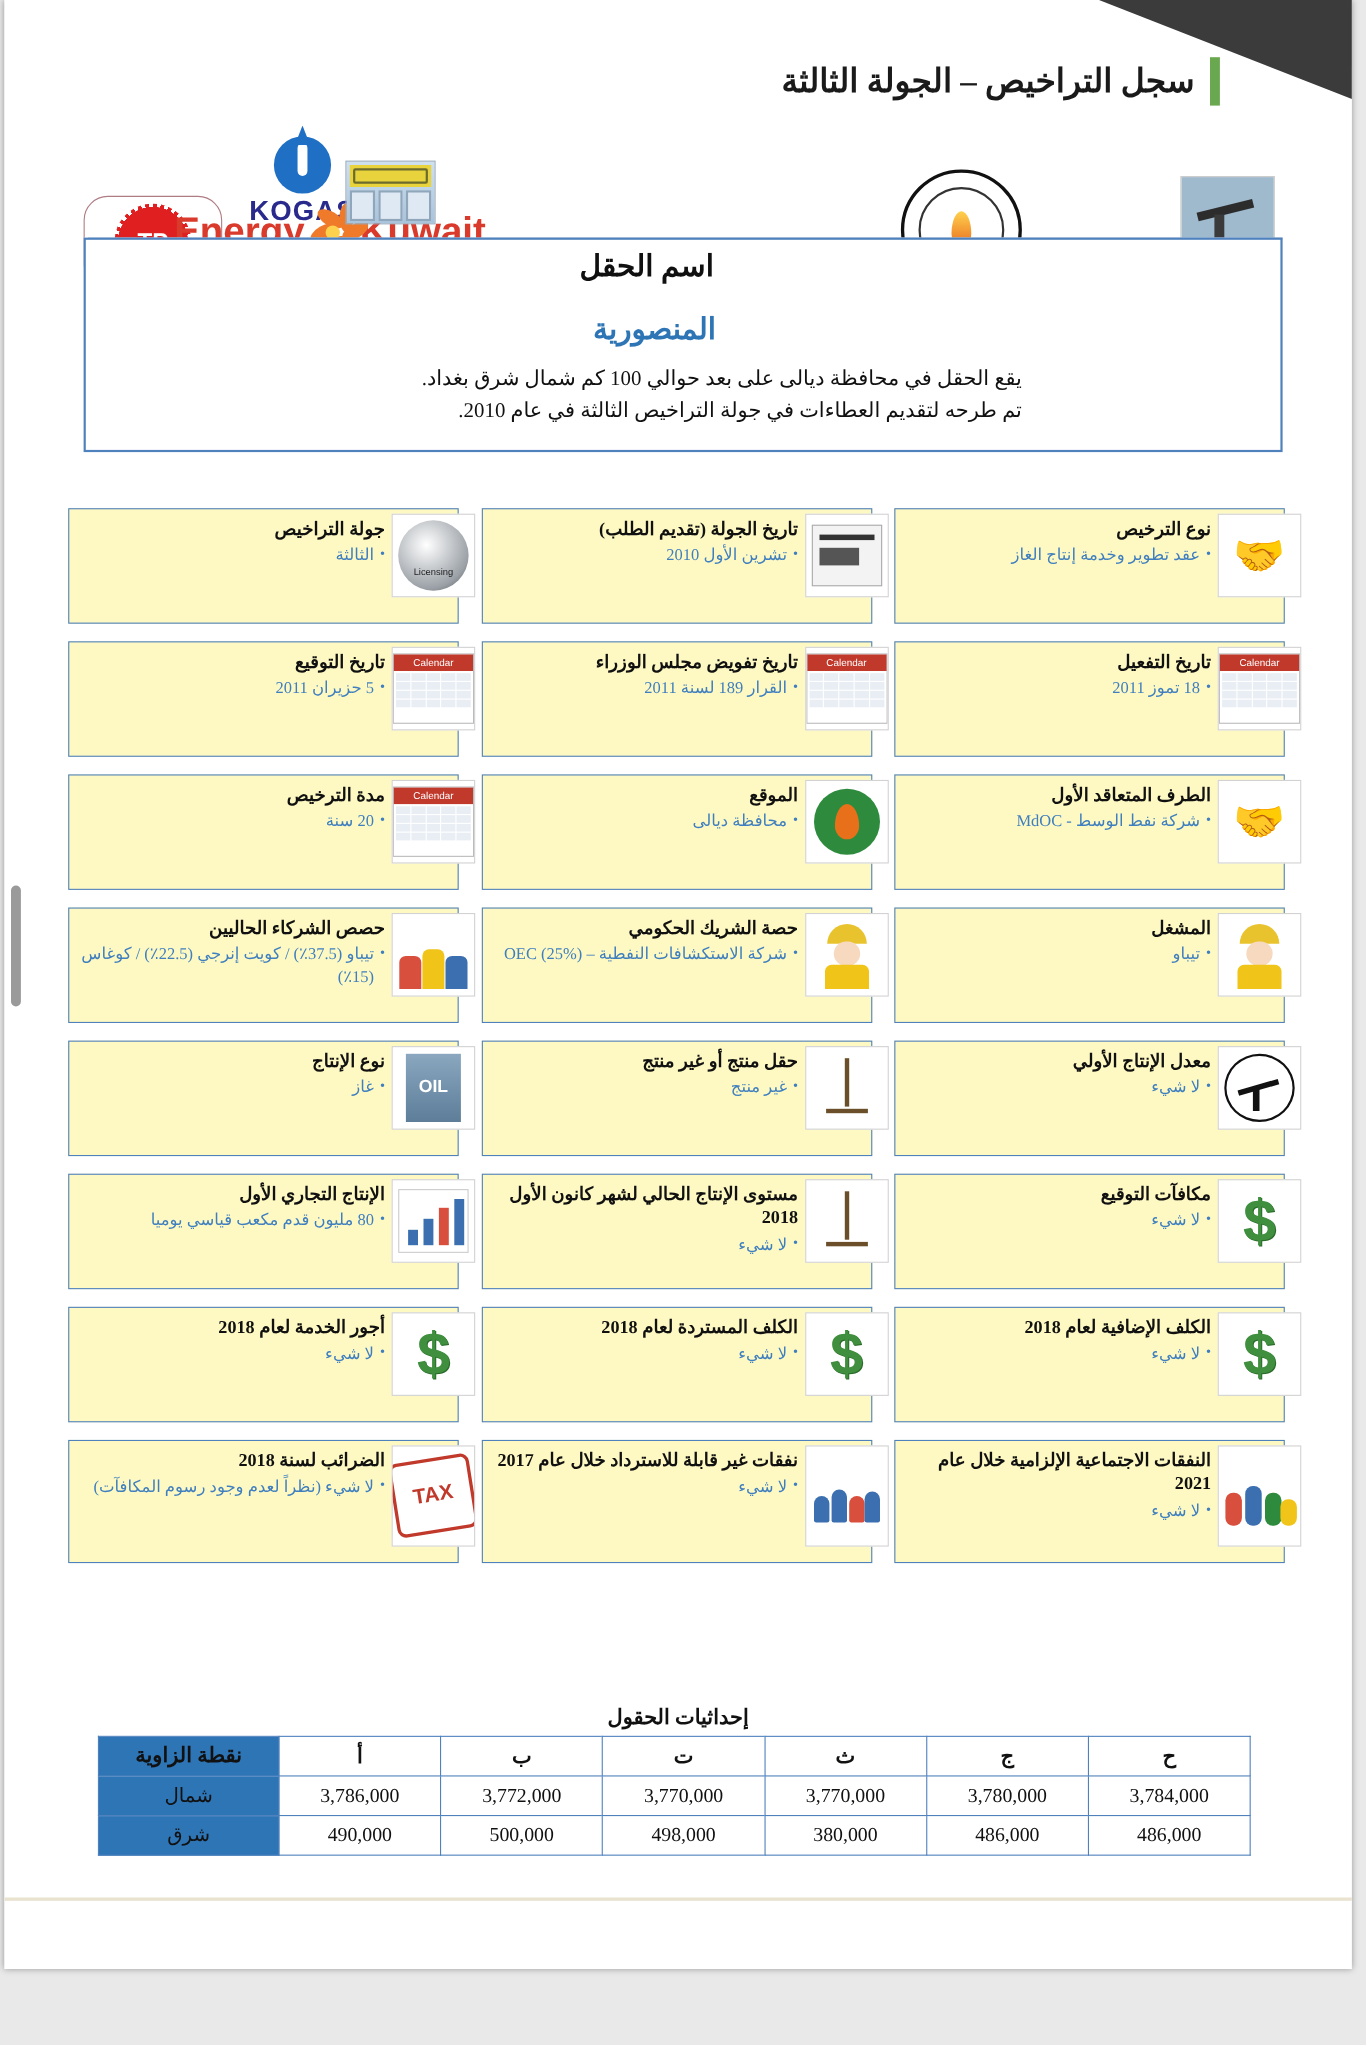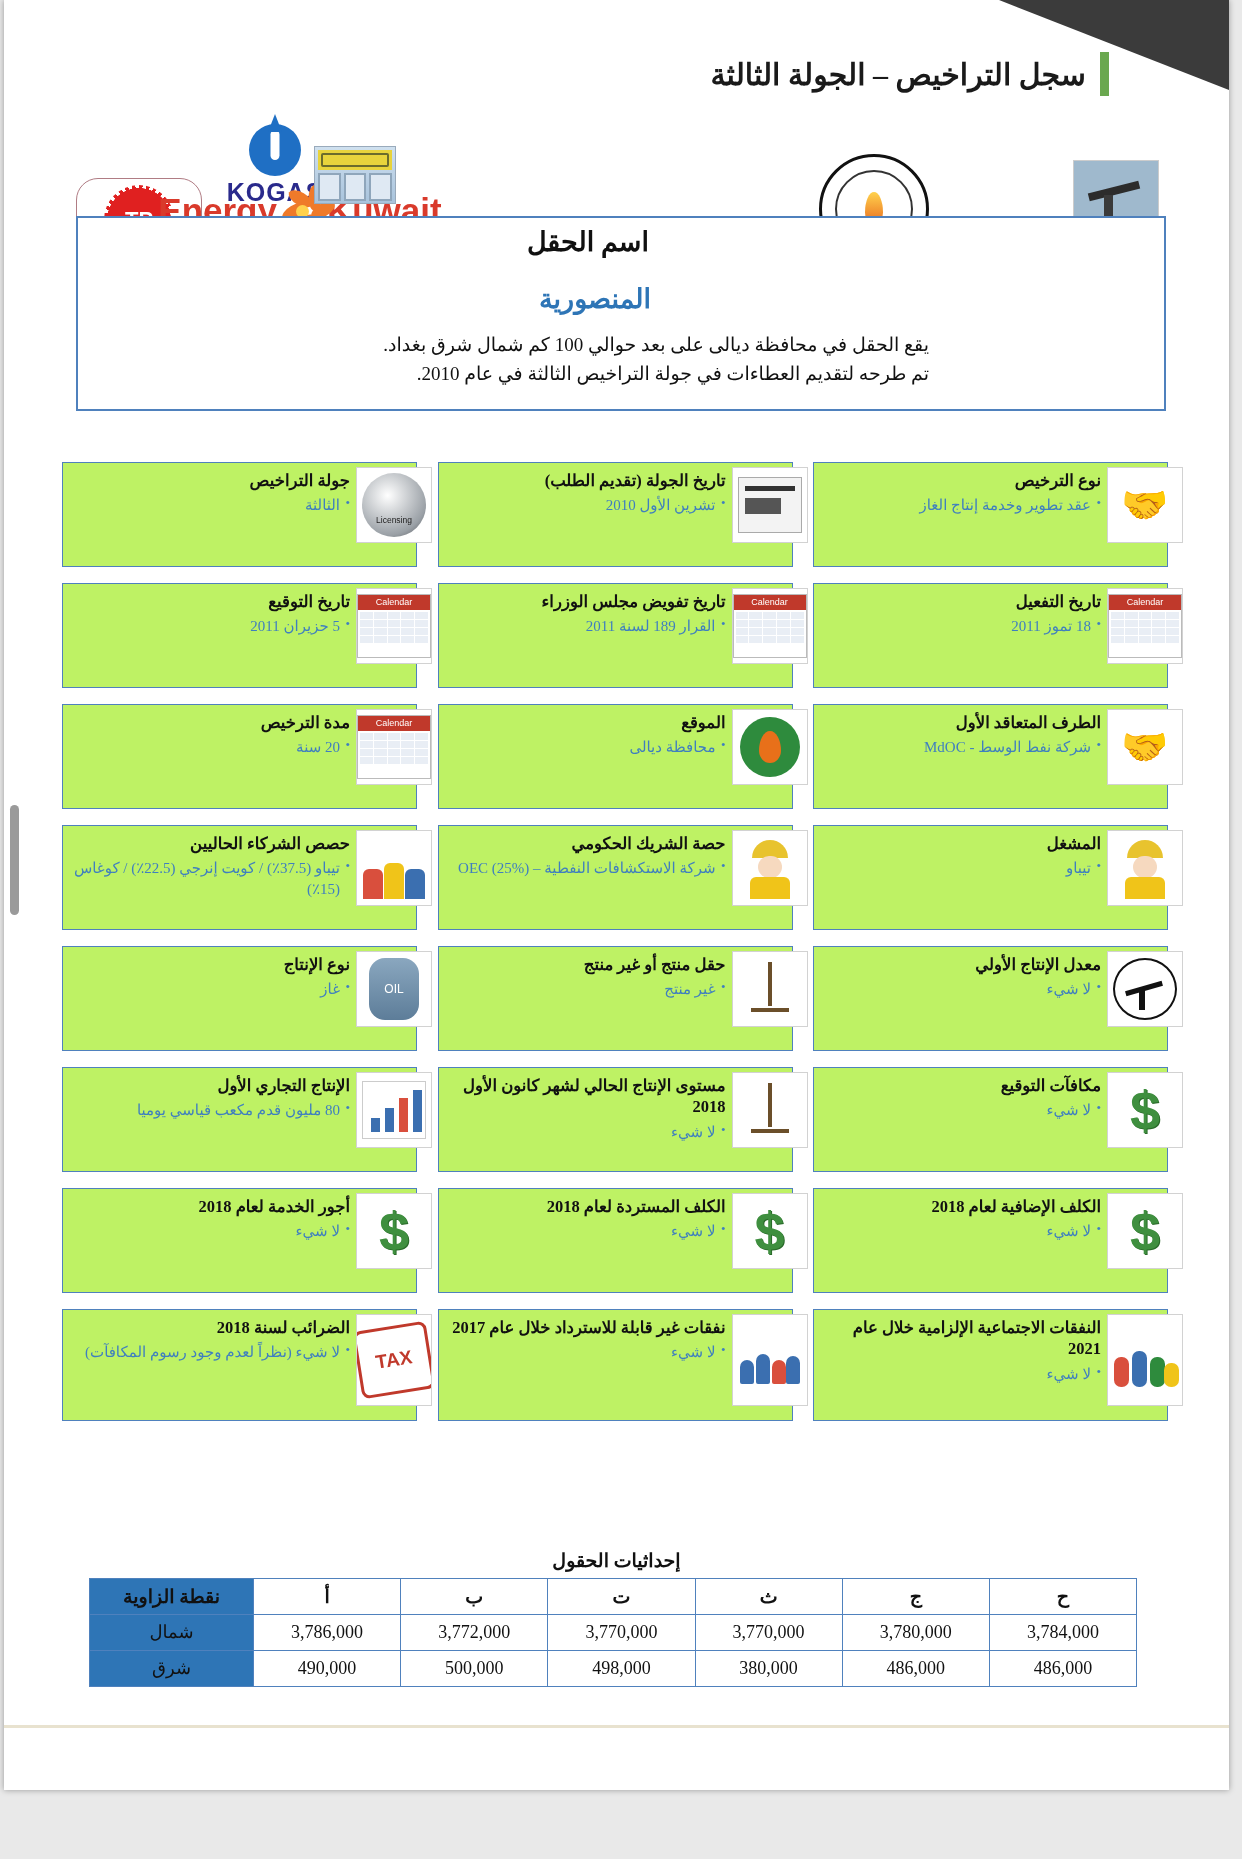--- a/index.html
+++ b/index.html
@@ -157,21 +157,21 @@
   }
 
   
   .grid{
     position:absolute;left:58px;top:462px;width:1106px;
     display:flex;flex-direction:column;gap:16px;
   }
   .row{display:flex;flex-direction:row;gap:16px;justify-content:space-between;}
   .card{
     position:relative;width:355px;height:105px;
-    border:1.6px solid #4f81bd;box-sizing:border-box;background:#bef264;
+    border:1.6px solid #4f81bd;box-sizing:border-box;background:#fef9c3;
     padding:7px 66px 6px 10px;
   }
   .card.tall{height:112px;}
   .card .ct{
     font-size:16.5px;font-weight:bold;color:#111;text-align:right;line-height:1.3;
   }
   .card .cv{
     font-size:15px;color:#3f7fbf;text-align:right;line-height:1.35;margin-top:4px;
     padding-right:10px;position:relative;
   }
@@ -213,22 +213,22 @@
   .workers3{width:66px;height:62px;position:relative;}
   .workers3 i{position:absolute;bottom:0;width:20px;height:30px;border-radius:6px 6px 0 0;}
   .pumpico{width:60px;height:58px;border:2px solid #111;border-radius:50%;position:relative;}
   .pumpico:before{content:"";position:absolute;left:10px;top:26px;width:38px;height:5px;background:#111;
     transform:rotate(-16deg);}
   .pumpico:after{content:"";position:absolute;left:24px;top:30px;width:6px;height:20px;background:#111;}
   .derrick{width:54px;height:62px;position:relative;}
   .derrick:before{content:"";position:absolute;left:50%;top:4px;margin-left:-2px;width:4px;height:44px;background:#6b4f2a;}
   .derrick:after{content:"";position:absolute;left:8px;bottom:8px;width:38px;height:4px;background:#6b4f2a;}
   .barrel{width:50px;height:62px;background:linear-gradient(#8aa7bf,#5d7d99);
-    border-radius:16px;color:#fff;font-family:"Liberation Sans",sans-serif;font-size:12px;
-    display:flex;align-items:center;justify-content:center;font-weight:normal;}
+    border-radius:0;color:#fff;font-family:"Liberation Sans",sans-serif;font-size:16px;
+    display:flex;align-items:center;justify-content:center;font-weight:bold;}
   .dollar{font-size:54px;color:#3f8f3f;font-family:"Liberation Sans",sans-serif;font-weight:bold;
     text-shadow:1px 1px 0 #2a6b2a;}
   .chartico{width:62px;height:56px;background:#fff;border:1px solid #ccc;position:relative;}
   .chartico i{position:absolute;bottom:6px;width:9px;background:#3b6fb0;}
   .people{width:64px;height:56px;position:relative;}
   .people i{position:absolute;bottom:4px;width:14px;height:24px;border-radius:7px 7px 2px 2px;background:#3b6fb0;}
   .family{width:66px;height:62px;position:relative;}
   .family i{position:absolute;bottom:4px;width:15px;height:30px;border-radius:7px;}
   .taxst{width:70px;height:62px;border:3px solid #c0392b;border-radius:8px;
     transform:rotate(-9deg);color:#c0392b;font-family:"Liberation Sans",sans-serif;

